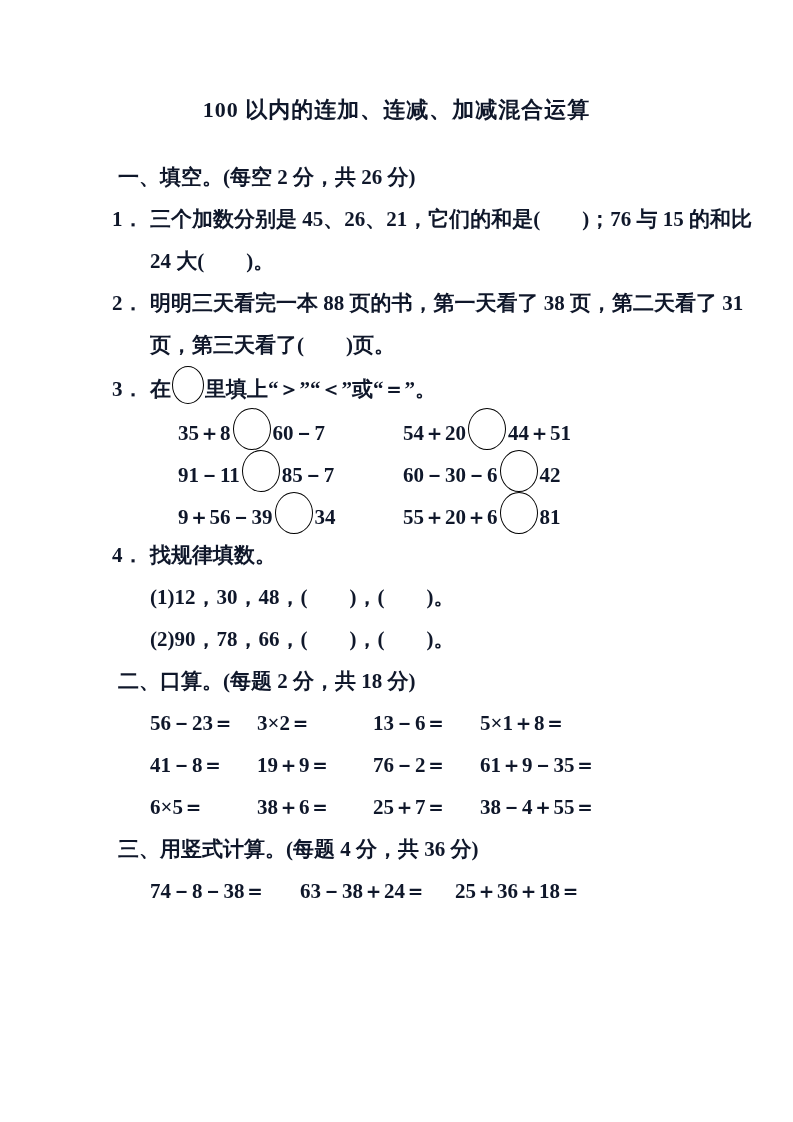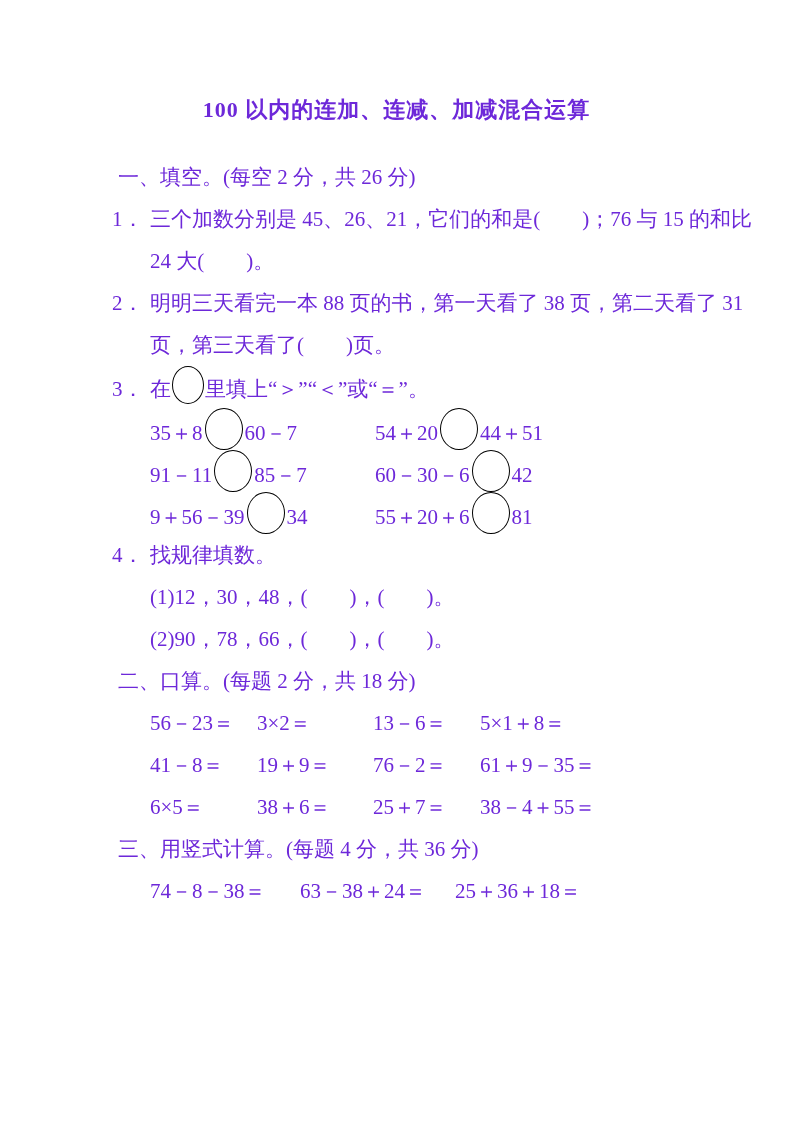--- a/index.html
+++ b/index.html
@@ -1,41 +1,42 @@
 <!DOCTYPE html>
 <html><head>
 <meta charset="utf-8">
 <style>
   html, body { margin: 0; padding: 0; background: #ffffff; }
   .page {
     position: relative;
     width: 793px;
     height: 914px;
     background: #ffffff;
-    color: #6d28d9;
+    color: #0f172a;
     font-family: "Liberation Serif", "DejaVu Serif", serif;
     font-size: 21px;
     overflow: hidden;
   }
   .title {
     position: absolute;
     top: 95px;
     left: 0;
     width: 100%;
     margin: 0;
     text-align: center;
     font-size: 22px;
     font-weight: bold;
     letter-spacing: 1px;
   }
   .content {
     position: absolute;
     left: 112px;
     top: 156px;
     width: 575px;
+    font-weight: bold;
   }
   .line {
     height: 42px;
     line-height: 42px;
     white-space: nowrap;
   }
   .heading { margin-left: 6px; }
   .num { display: inline-block; width: 38px; }
   .cont { padding-left: 38px; }
   .indent { margin-left: 38px; }
@@ -48,21 +49,21 @@
     vertical-align: -10px;
     margin: 0 2px;
     background: #ffffff;
   }
   .circle-sm {
     width: 30px;
     height: 36px;
     vertical-align: -8px;
     margin: 0 1px;
   }
-  .cmp-cell-left { display: inline-block; width: 225px; white-space: nowrap; }
+  .cmp-cell-left { display: inline-block; width: 225px; white-space: nowrap; margin-left: 28px; }
   .oral-c1 { display: inline-block; width: 107px; }
   .oral-c2 { display: inline-block; width: 116px; }
   .oral-c3 { display: inline-block; width: 107px; }
   .col-c1 { display: inline-block; width: 150px; }
   .col-c2 { display: inline-block; width: 155px; }
 </style>
 </head>
 <body>
 
 <div class="page">

